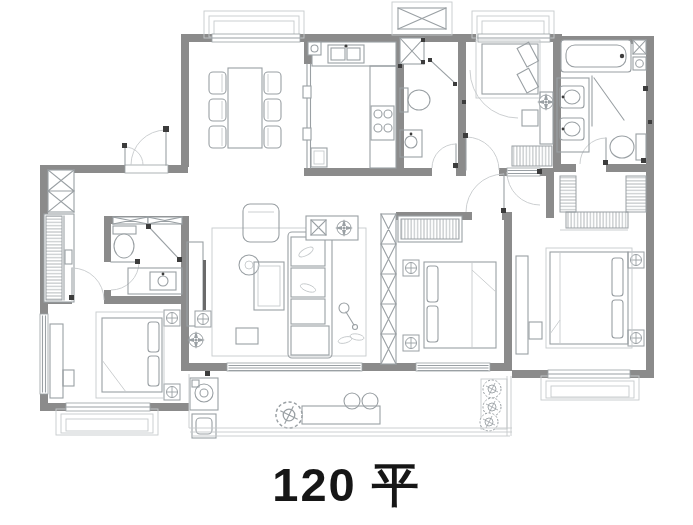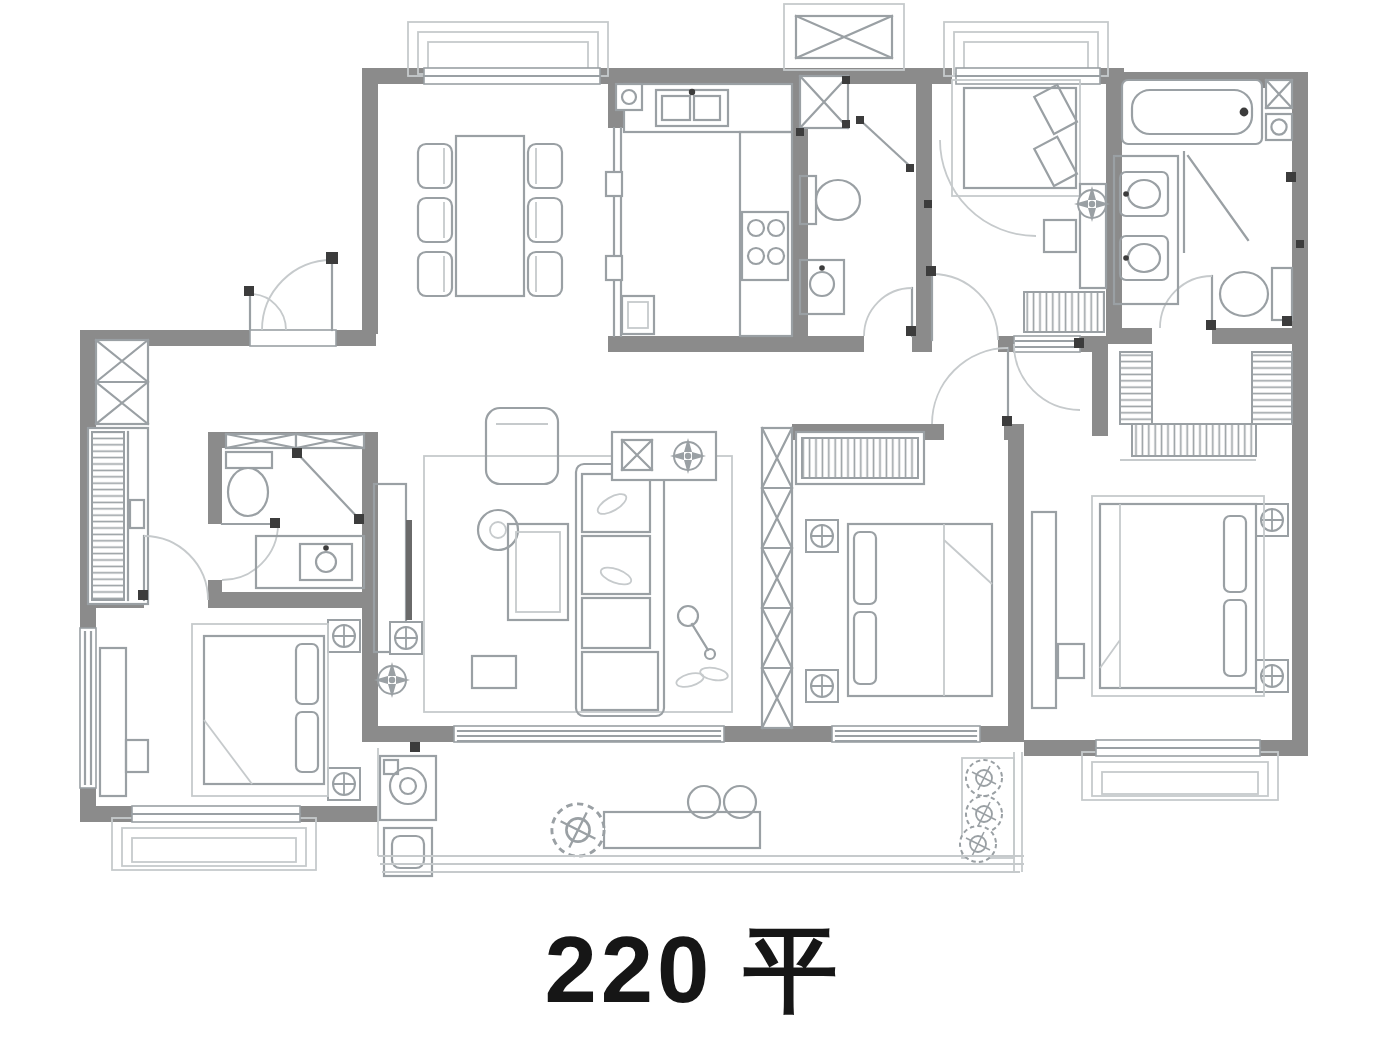--- a/index.html
+++ b/index.html
@@ -466,14 +466,14 @@
     </g>
   </g>
 
   <g>
     <rect class="d" x="462" y="100" width="4" height="4"></rect>
     <rect class="d" x="648" y="120" width="4" height="4"></rect>
     <rect class="d" x="398" y="64" width="4" height="4"></rect>
   </g>
 </svg>
 
-<div class="caption">220 平</div>
+<div class="caption">120 平</div>
 </div>
 
 </body></html>

